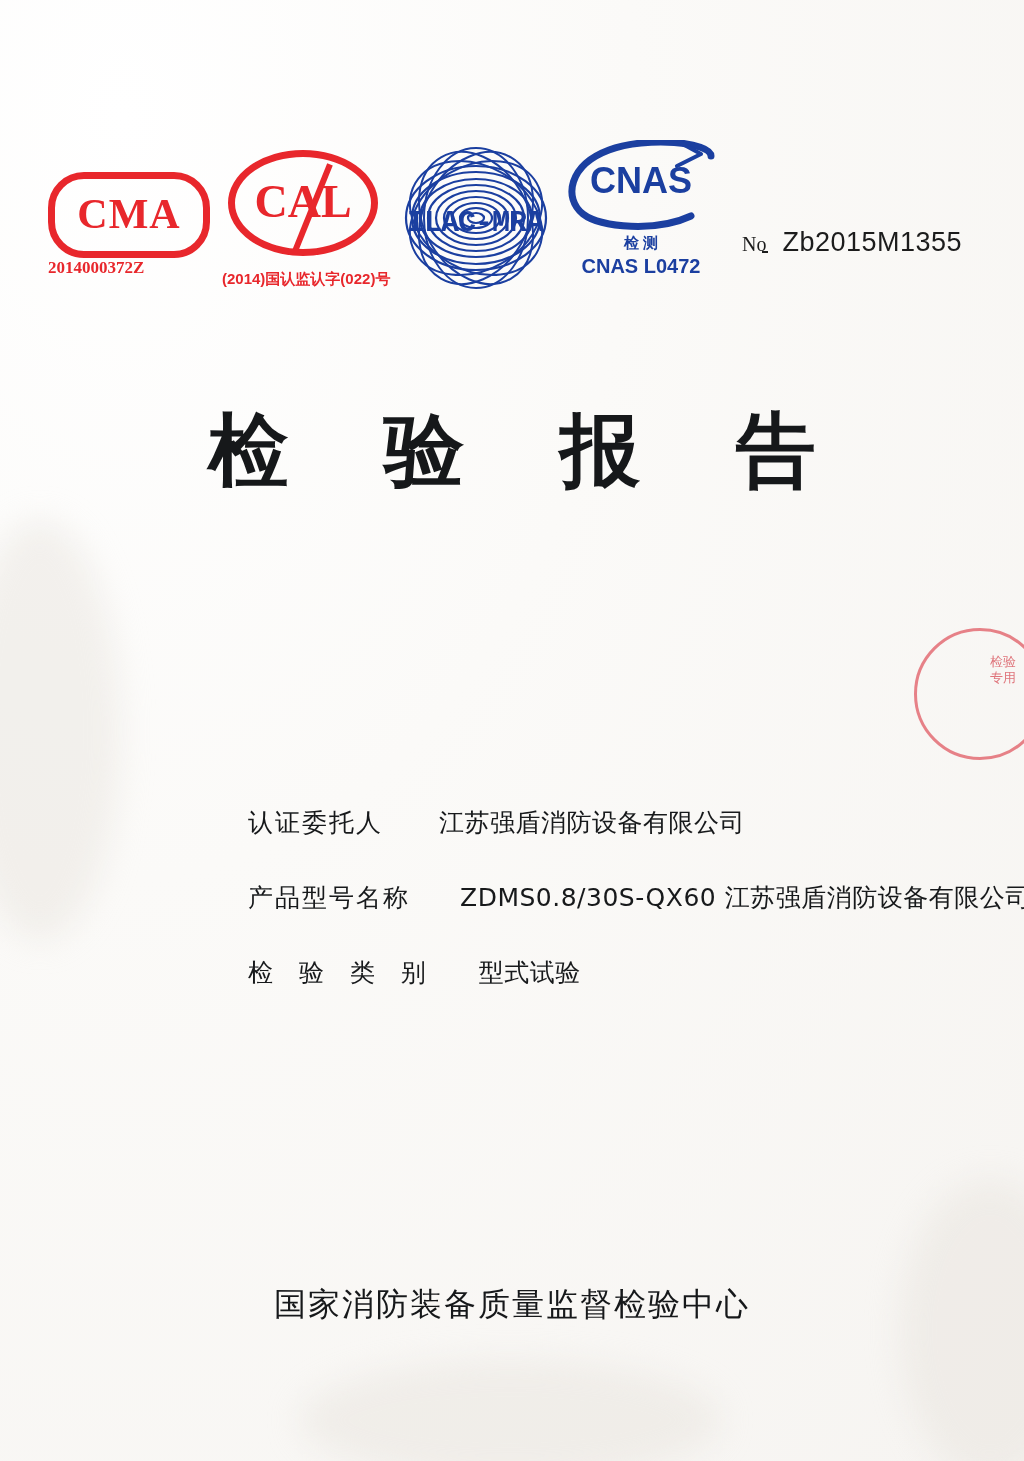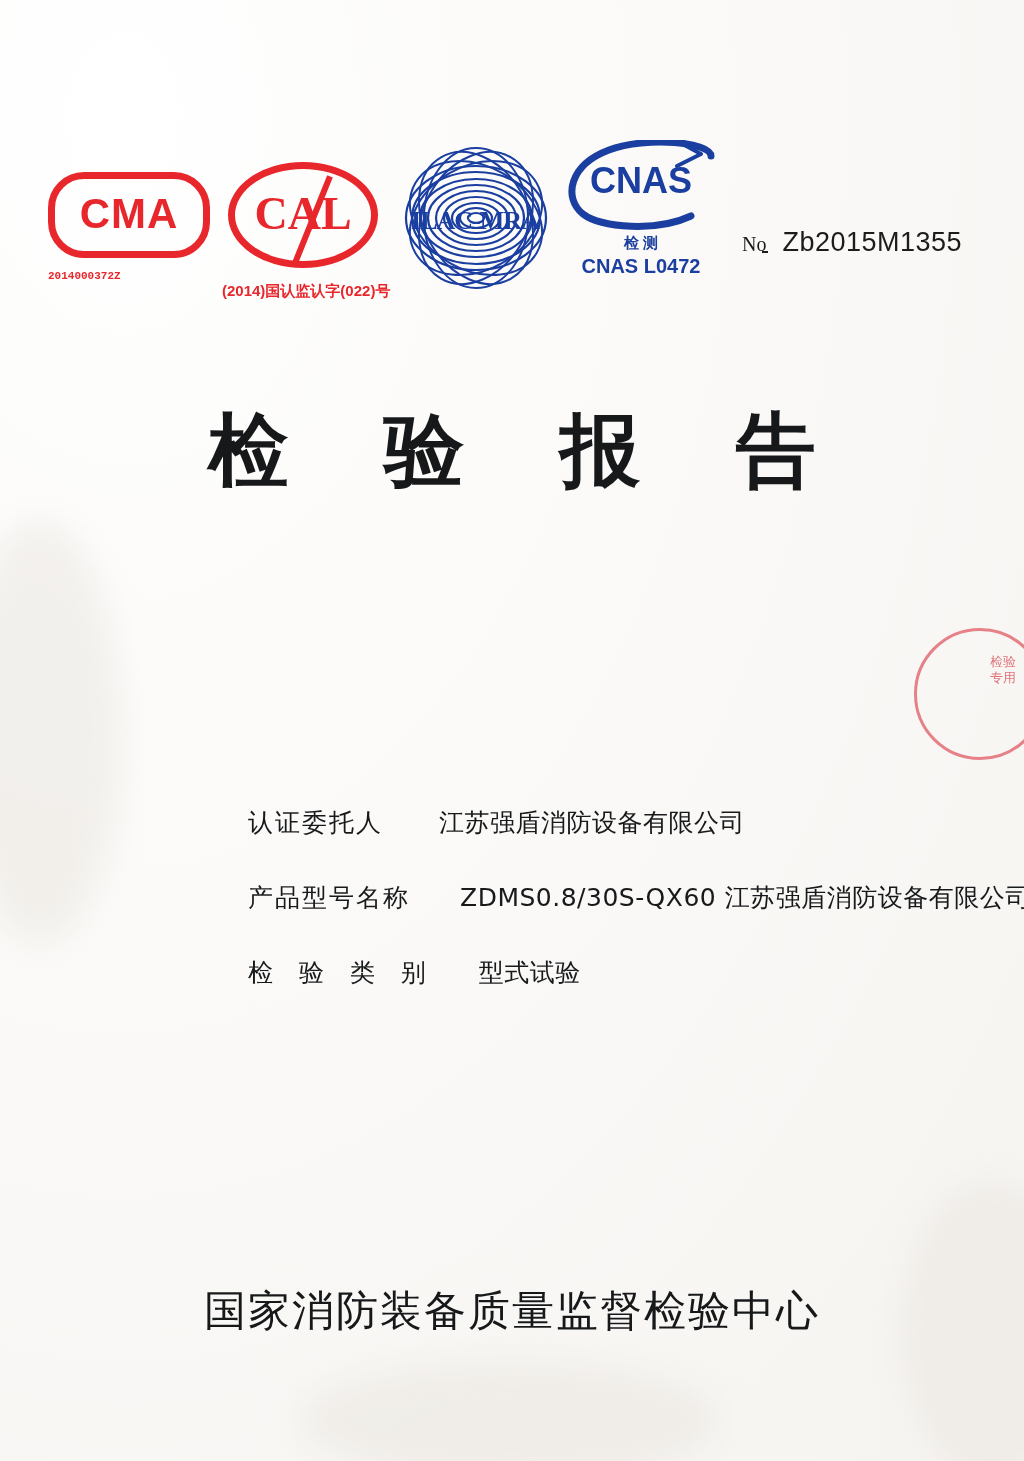--- a/index.html
+++ b/index.html
@@ -44,37 +44,37 @@
     border: 7px solid #e8272c;
     border-radius: 36px;
     position: relative;
   }
   .cma-text {
     position: absolute;
     left: 0; top: 0;
     width: 148px; height: 72px;
     line-height: 70px;
     text-align: center;
-    font-family: Liberation Sans, sans-serif;
+    font-family: Liberation Serif, serif;
     font-weight: bold;
     font-size: 42px;
     color: #e8272c;
     letter-spacing: 1px;
   }
   .cma-code {
-    margin-top: 12px;
-    font-size: 11px;
+    margin-top: 0;
+    font-size: 17px;
     font-weight: bold;
     color: #e8272c;
     letter-spacing: 0px;
-    font-family: Liberation Mono, monospace;
-  }
-
-  
-  .cal-wrap { position: absolute; left: 222px; top: 32px; width: 180px; }
+    font-family: Liberation Serif, serif;
+  }
+
+  
+  .cal-wrap { position: absolute; left: 222px; top: 20px; width: 180px; }
   .cal-oval {
     width: 136px; height: 92px;
     border: 7px solid #e8272c;
     border-radius: 50%;
     position: relative;
     margin-left: 6px;
   }
   .cal-inner {
     position: absolute;
     left: 0; top: 0; width: 136px; height: 92px;
@@ -103,23 +103,23 @@
 
   
   .ilac-wrap { position: absolute; left: 400px; top: 12px; width: 160px; height: 160px; }
   .ilac-rings { position: absolute; left: 0; top: 0; }
   .ilac-text {
     position: absolute;
     top: 64px; left: 0; width: 150px;
     text-align: center;
     color: #1b3fa0;
     font-weight: bold;
-    font-size: 26px;
+    font-size: 30px;
     letter-spacing: -1px;
-    font-family: Liberation Serif, serif;
+    font-family: Liberation Mono, monospace;
   }
 
   
   .cnas-wrap { position: absolute; left: 557px; top: 14px; width: 190px; }
   .cnas-oval {
     position: relative;
     width: 152px; height: 86px;
     margin-left: 8px;
   }
   .cnas-word {
@@ -225,21 +225,21 @@
   .field-row.r3 .field-label { letter-spacing: 9px; }
   .field-row.r3 .field-value { margin-left: 14px; }
 
   
   .footer-org {
     position: absolute;
     top: 1283px;
     left: 0;
     width: 1024px;
     text-align: center;
-    font-size: 42px;
+    font-size: 32px;
     color: #16181a;
     letter-spacing: 2px;
     font-family: "DejaVu Sans", sans-serif;
   }
 
   
   .seal {
     position: absolute;
     right: -22px;
     top: 628px;

